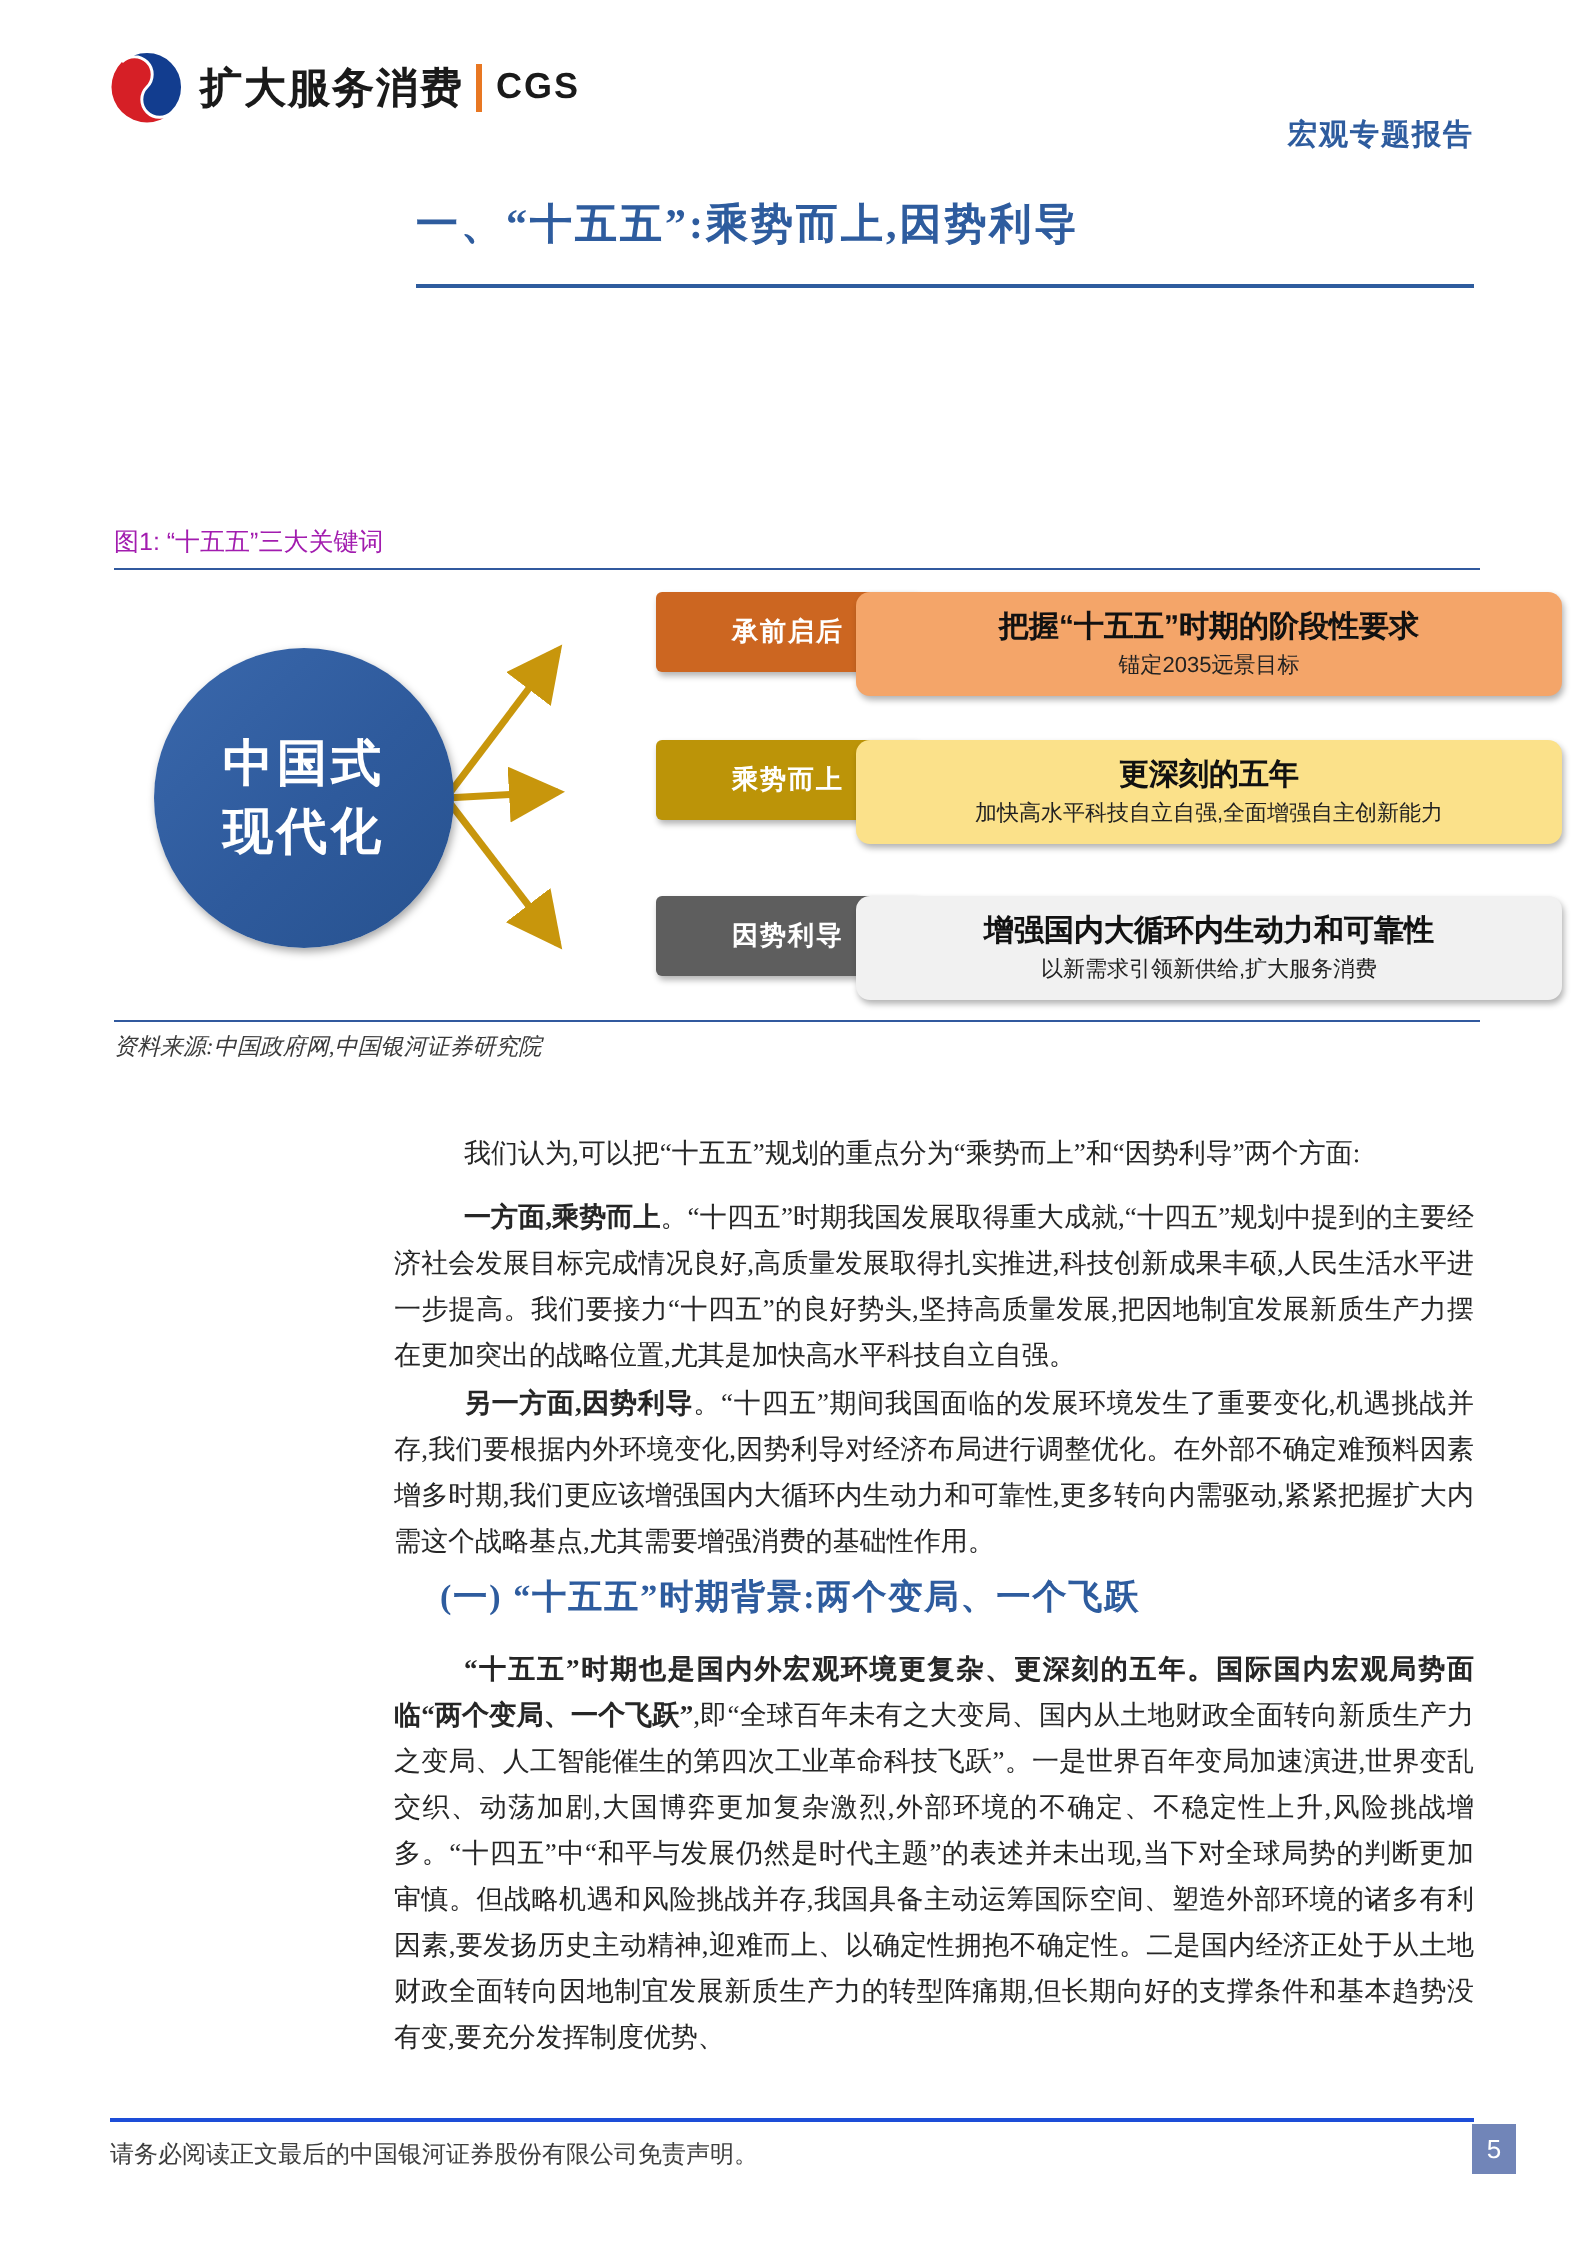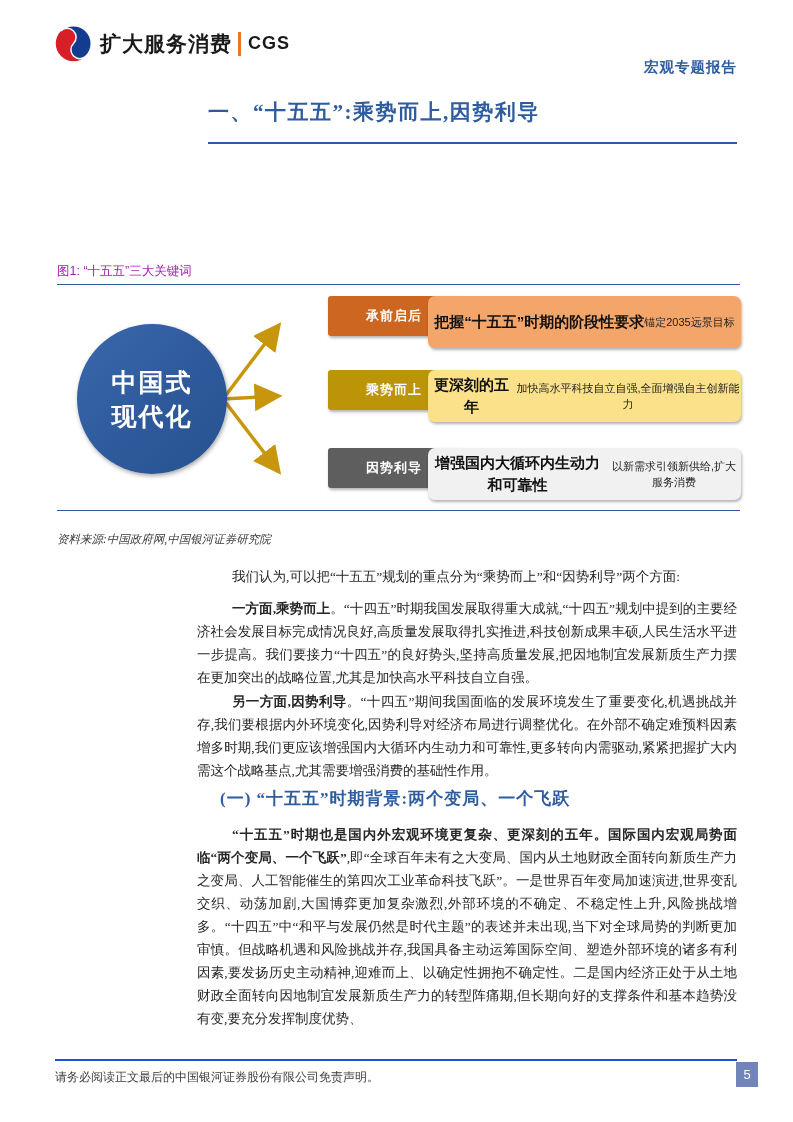--- a/index.html
+++ b/index.html
@@ -45,31 +45,31 @@
     font-weight:bold; font-size:25px; line-height:34px; letter-spacing:2px;
   }
   .kbox { position:absolute; left:231px; width:132px; height:40px; border-radius:3px;
           display:flex; align-items:center; justify-content:center;
           font-family:"Liberation Sans","DejaVu Sans",sans-serif;
           font-weight:bold; font-size:13px; color:#ffffff; letter-spacing:1px;
           box-shadow:1px 2px 3px rgba(0,0,0,0.3);margin-left:40px; }
   .kbox-1 { top:4px;   background:#cc6621; }
   .kbox-2 { top:78px;  background:#bc9408; }
   .kbox-3 { top:156px; background:#5e5e5e;text-align:center; }
-  .panel { position:absolute; left:371px; width:313px; height:52px; border-radius:7px;
-           display:flex; flex-direction:row; align-items:center; justify-content:center;
+  .panel { position:absolute; left:371px; width:353px; height:52px; border-radius:7px;
+           display:flex; flex-direction:column; align-items:center; justify-content:center;
            font-family:"Liberation Sans","DejaVu Sans",sans-serif;
            box-shadow:1px 2px 3px rgba(0,0,0,0.3); text-align:center; }
   .panel-1 { top:4px;   background:#f4a569; }
   .panel-2 { top:78px;  background:#fbe18a; }
   .panel-3 { top:156px; background:#f1f1f1; }
   .panel-title { font-weight:bold; font-size:15px; color:#111111; line-height:22px; }
   .panel-sub { font-size:11px; color:#222222; line-height:16px; }
   .fig-source { position:absolute; left:57px; right:53px; top:510px;
-                border-top:1.5px solid #31599e; padding-top:21px;
+                border-top:1.5px solid #31599e; padding-top:5px;
                 font-style:italic; font-size:11.5px; color:#3a3a3a; }
   
   .subsec { position:absolute; left:220px; right:56px; top:787px;
             font-size:17px; font-weight:bold; color:#2e5c9e; letter-spacing:1px; }
   
   .footer { position:absolute; left:55px; right:56px; top:1059px;
             border-top:2px solid #1d4ed8; padding-top:8px;
             font-family:"Liberation Sans","DejaVu Sans",sans-serif;
             font-size:12px; color:#3d3d3d; }
   .page-num { position:absolute; left:736px; top:1062px; width:22px; height:25px;

